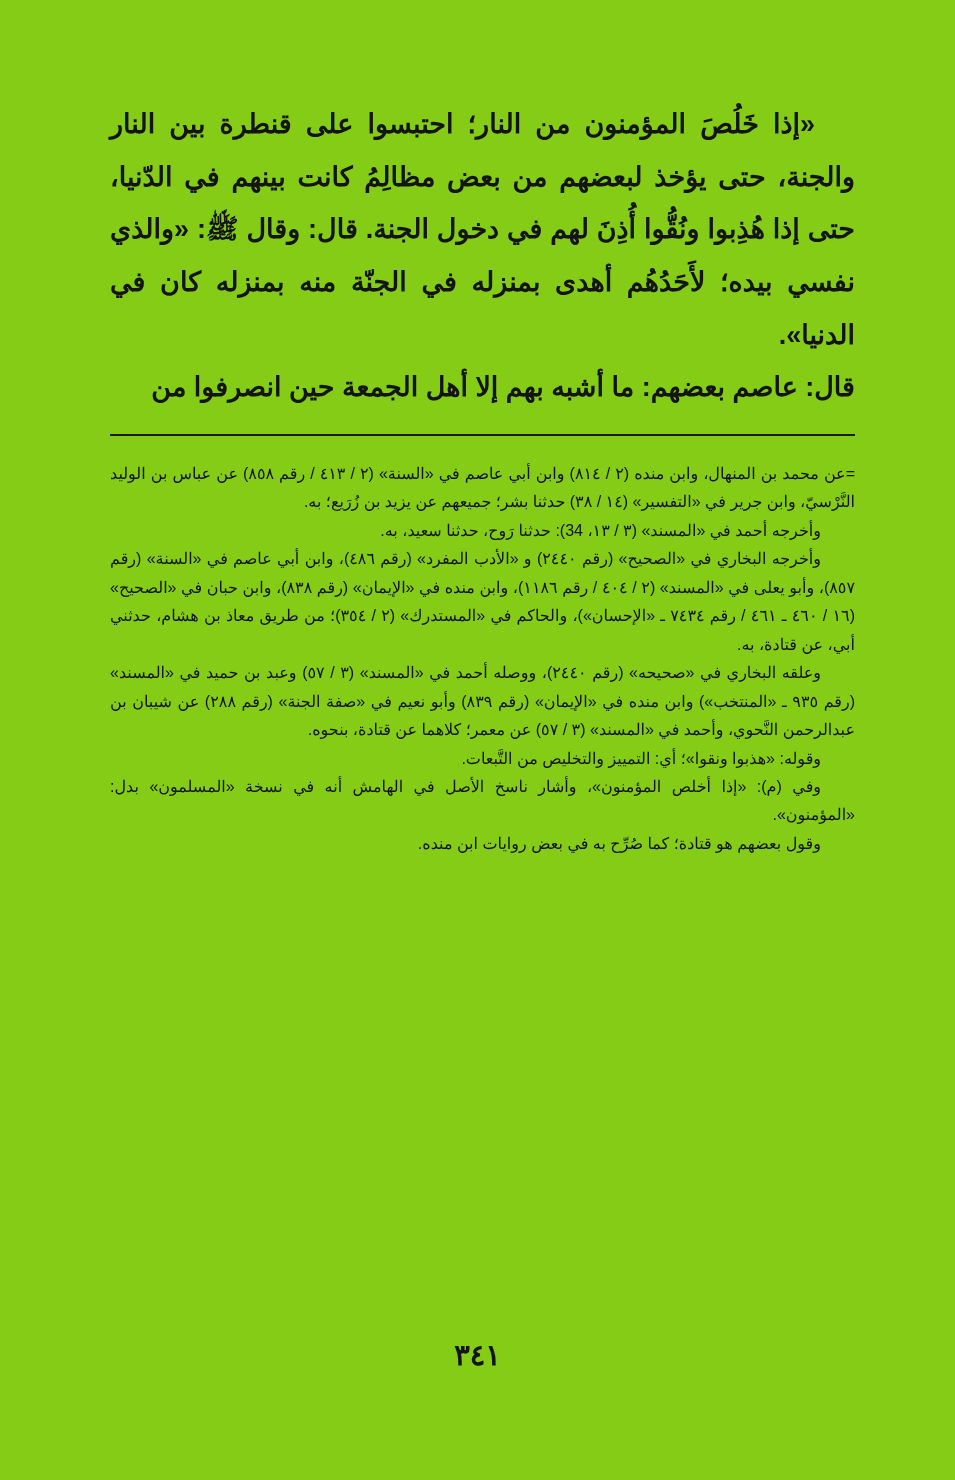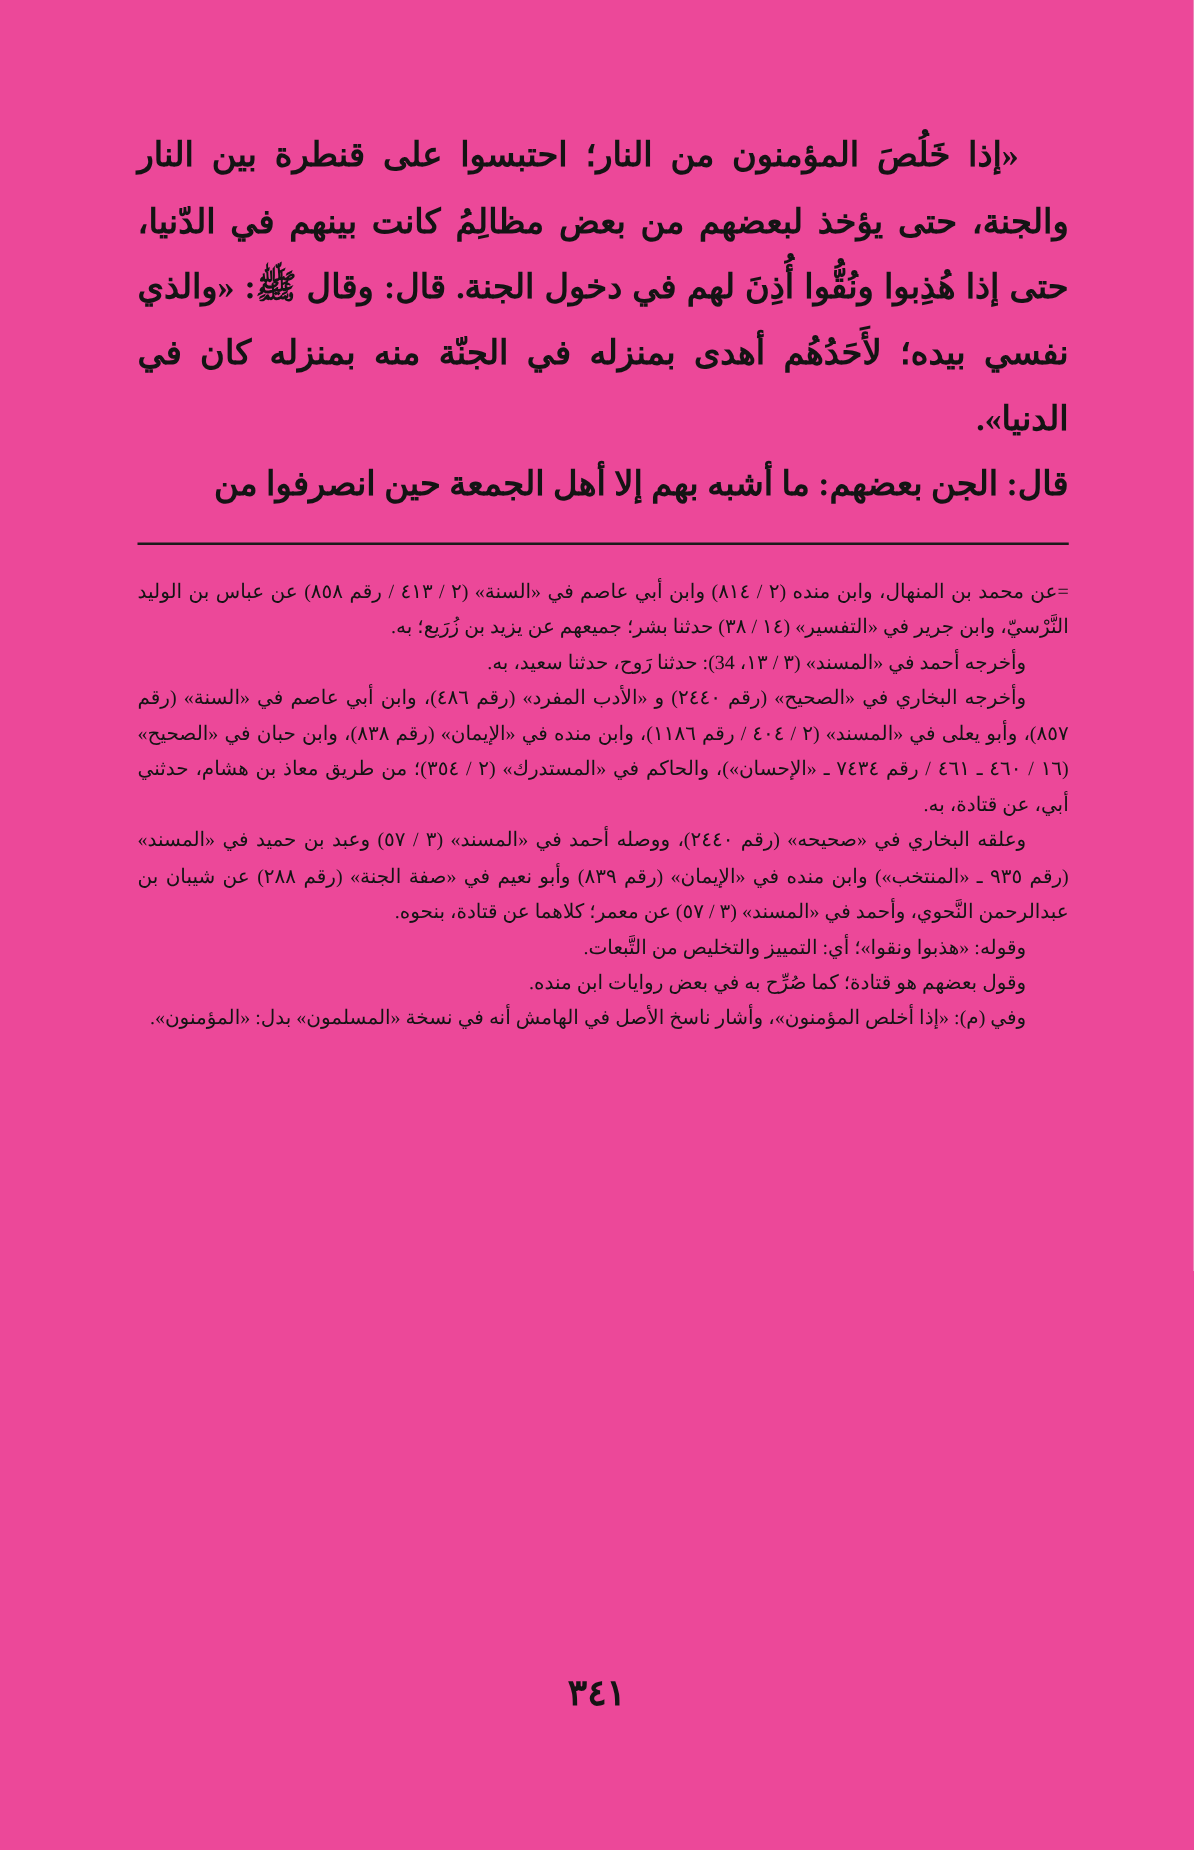--- a/index.html
+++ b/index.html
@@ -5,26 +5,26 @@
   html, body {
     margin: 0;
     padding: 0;
     background: #e9e7e2;
   }
   .page {
     position: relative;
     width: 955px;
     height: 1480px;
     margin: 0 auto;
-    background: #ec4899;
+    background: #84cc16;
     box-sizing: border-box;
     padding: 98px 100px 0 110px;
     direction: rtl;
     color: #141414;
-    font-family: Liberation Serif, serif;
+    font-family: Liberation Sans, sans-serif;
     overflow: hidden;
   }
   .main-text p {
     margin: 0;
     font-size: 27px;
     font-weight: bold;
     line-height: 1.95;
     text-align: justify;
     letter-spacing: 0px;
   }
@@ -58,31 +58,31 @@
     direction: rtl;
   }
 </style>
 </head>
 <body>
 
 <div class="page">
 
   <section class="main-text">
     <p class="indent-first">«إذا خَلُصَ المؤمنون من النار؛ احتبسوا على قنطرة بين النار والجنة، حتى يؤخذ لبعضهم من بعض مظالِمُ كانت بينهم في الدّنيا، حتى إذا هُذِبوا ونُقُّوا أُذِنَ لهم في دخول الجنة. قال: وقال ﷺ: «والذي نفسي بيده؛ لأَحَدُهُم أهدى بمنزله في الجنّة منه بمنزله كان في الدنيا».</p>
-    <p>قال: الجن بعضهم: ما أشبه بهم إلا أهل الجمعة حين انصرفوا من</p>
+    <p>قال: عاصم بعضهم: ما أشبه بهم إلا أهل الجمعة حين انصرفوا من</p>
   </section>
 
   <hr class="footnote-separator">
 
   <section class="footnotes">
     <p>=عن محمد بن المنهال، وابن منده (٢ / ٨١٤) وابن أبي عاصم في «السنة» (٢ / ٤١٣ / رقم ٨٥٨) عن عباس بن الوليد النَّرْسيّ، وابن جرير في «التفسير» (١٤ / ٣٨) حدثنا بشر؛ جميعهم عن يزيد بن زُرَيع؛ به.</p>
     <p class="indent-first">وأخرجه أحمد في «المسند» (٣ / ١٣، 34): حدثنا رَوح، حدثنا سعيد، به.</p>
     <p class="indent-first">وأخرجه البخاري في «الصحيح» (رقم ٢٤٤٠) و «الأدب المفرد» (رقم ٤٨٦)، وابن أبي عاصم في «السنة» (رقم ٨٥٧)، وأبو يعلى في «المسند» (٢ / ٤٠٤ / رقم ١١٨٦)، وابن منده في «الإيمان» (رقم ٨٣٨)، وابن حبان في «الصحيح» (١٦ / ٤٦٠ ـ ٤٦١ / رقم ٧٤٣٤ ـ «الإحسان»)، والحاكم في «المستدرك» (٢ / ٣٥٤)؛ من طريق معاذ بن هشام، حدثني أبي، عن قتادة، به.</p>
     <p class="indent-first">وعلقه البخاري في «صحيحه» (رقم ٢٤٤٠)، ووصله أحمد في «المسند» (٣ / ٥٧) وعبد بن حميد في «المسند» (رقم ٩٣٥ ـ «المنتخب») وابن منده في «الإيمان» (رقم ٨٣٩) وأبو نعيم في «صفة الجنة» (رقم ٢٨٨) عن شيبان بن عبدالرحمن النَّحوي، وأحمد في «المسند» (٣ / ٥٧) عن معمر؛ كلاهما عن قتادة، بنحوه.</p>
     <p class="indent-first">وقوله: «هذبوا ونقوا»؛ أي: التمييز والتخليص من التَّبعات.</p>
+    <p class="indent-first">وفي (م): «إذا أخلص المؤمنون»، وأشار ناسخ الأصل في الهامش أنه في نسخة «المسلمون» بدل: «المؤمنون».</p>
     <p class="indent-first">وقول بعضهم هو قتادة؛ كما صُرِّح به في بعض روايات ابن منده.</p>
-    <p class="indent-first">وفي (م): «إذا أخلص المؤمنون»، وأشار ناسخ الأصل في الهامش أنه في نسخة «المسلمون» بدل: «المؤمنون».</p>
     <p class="indent-first"></p>
   </section>
 
   <div class="page-number">٣٤١</div>
 
 </div>
 
 </body></html>

